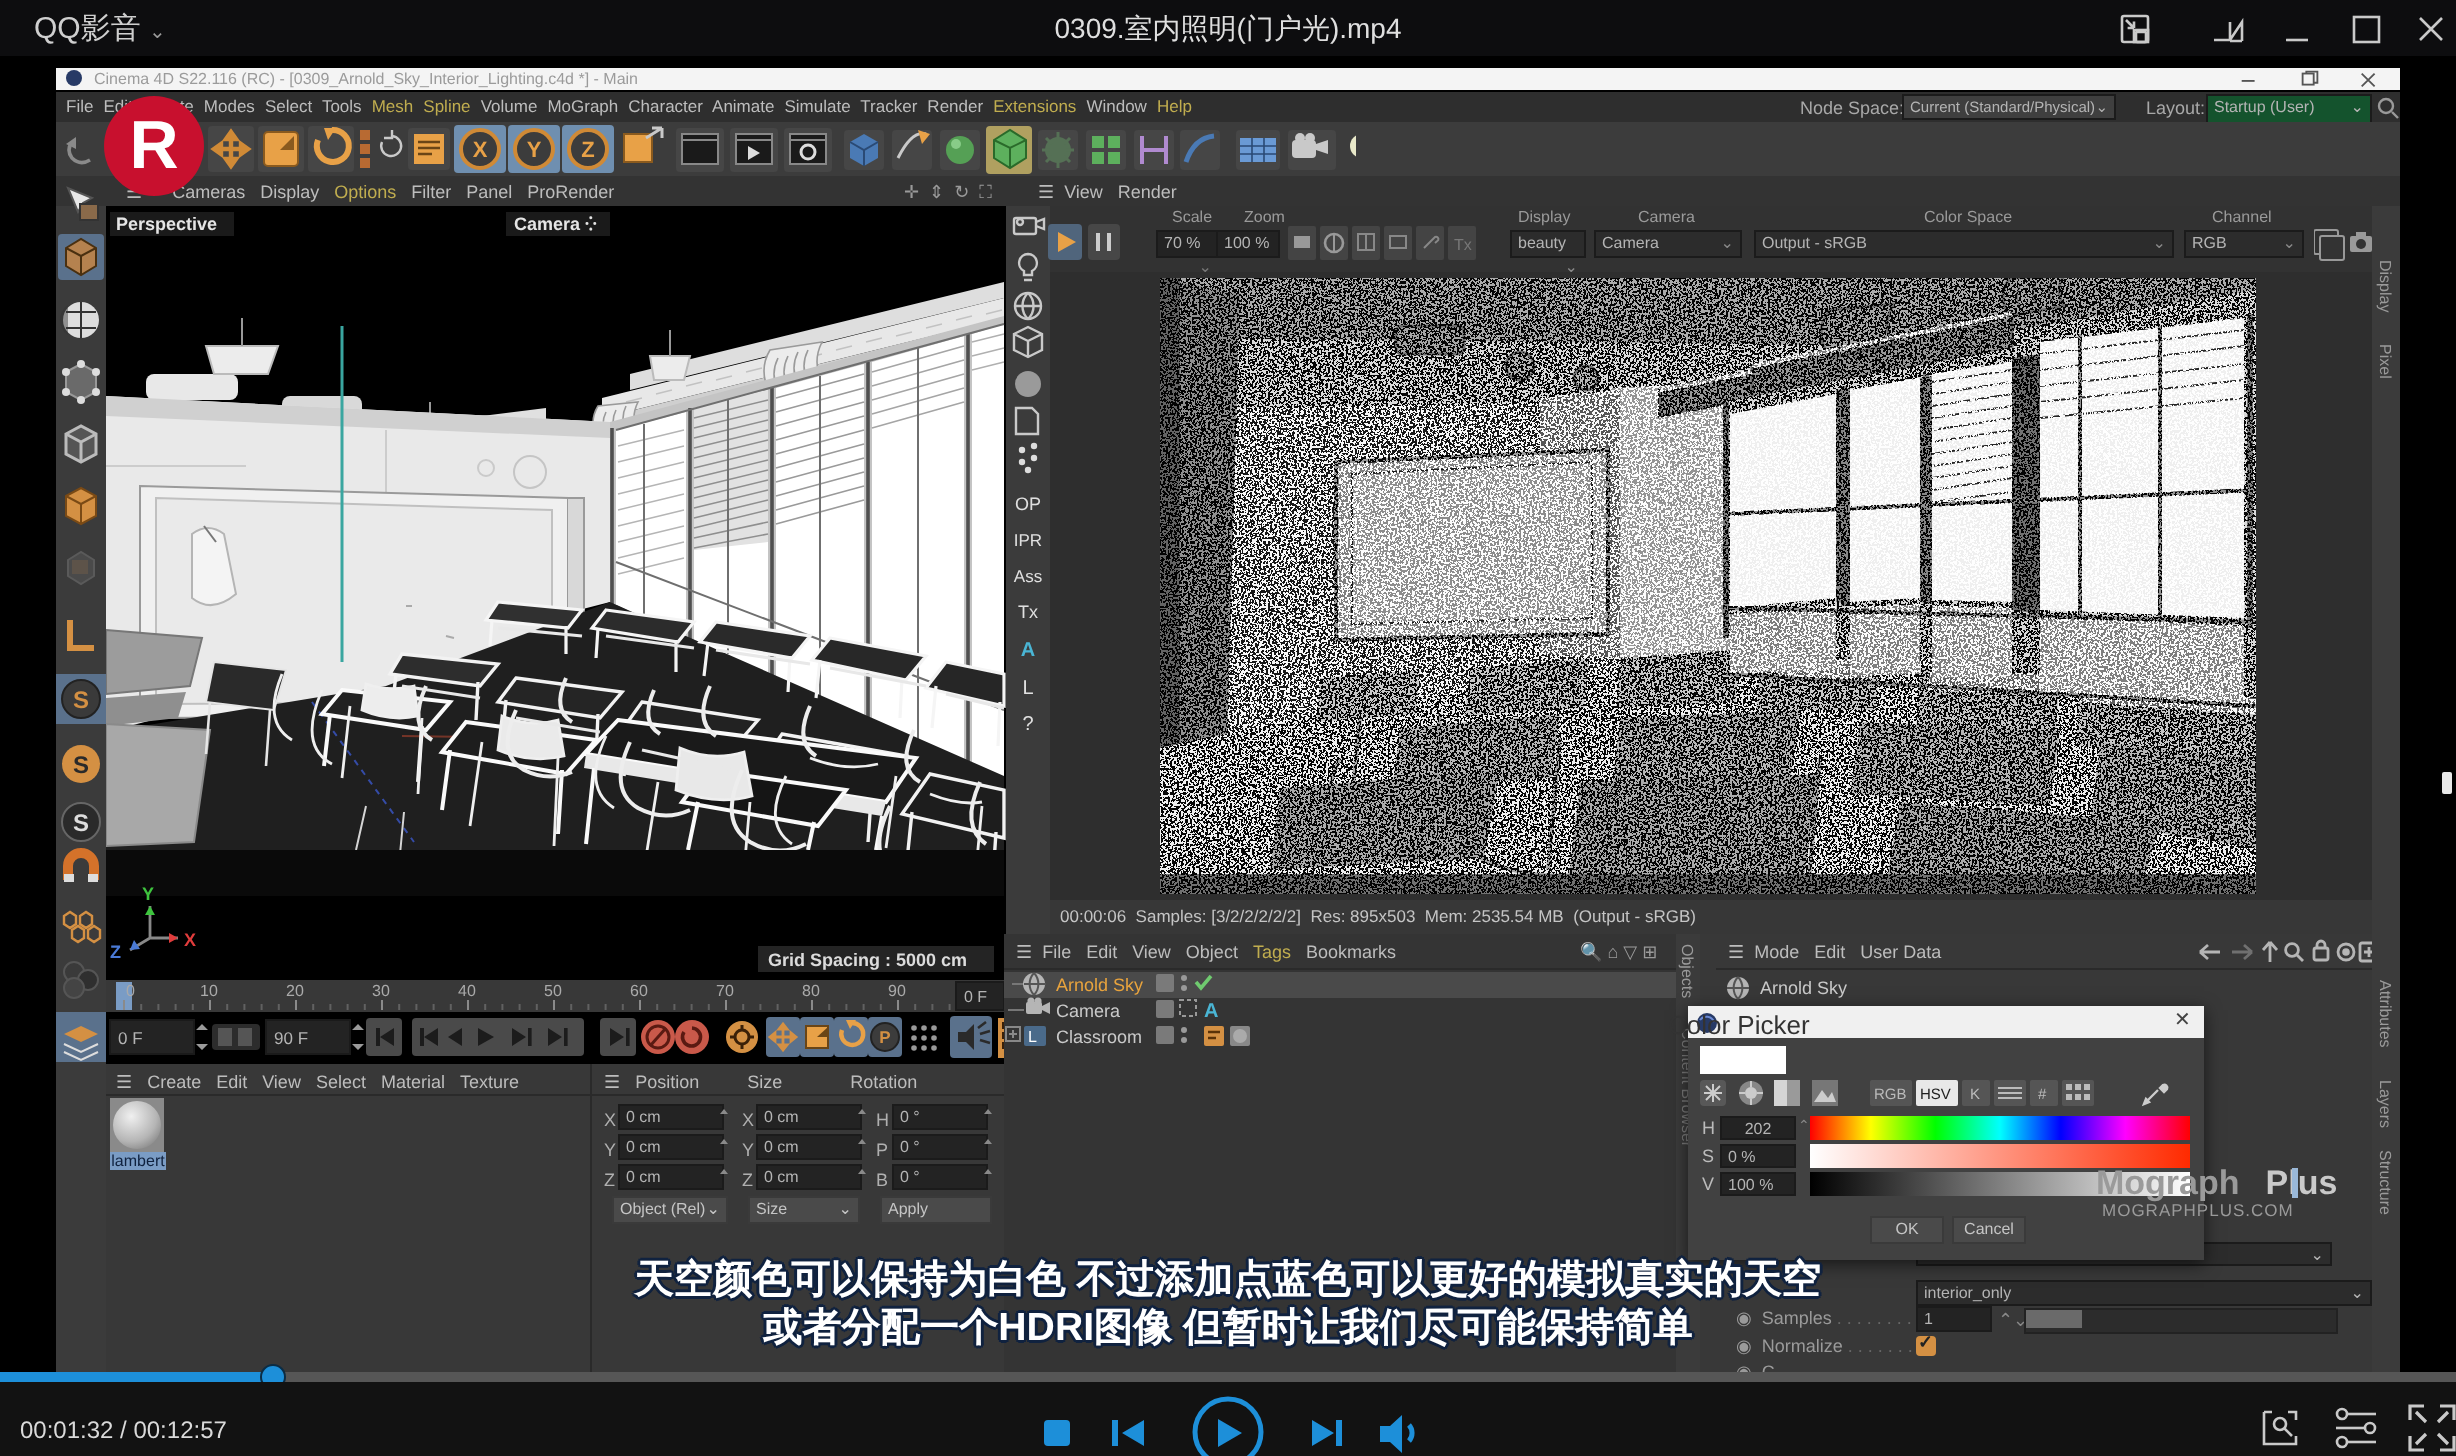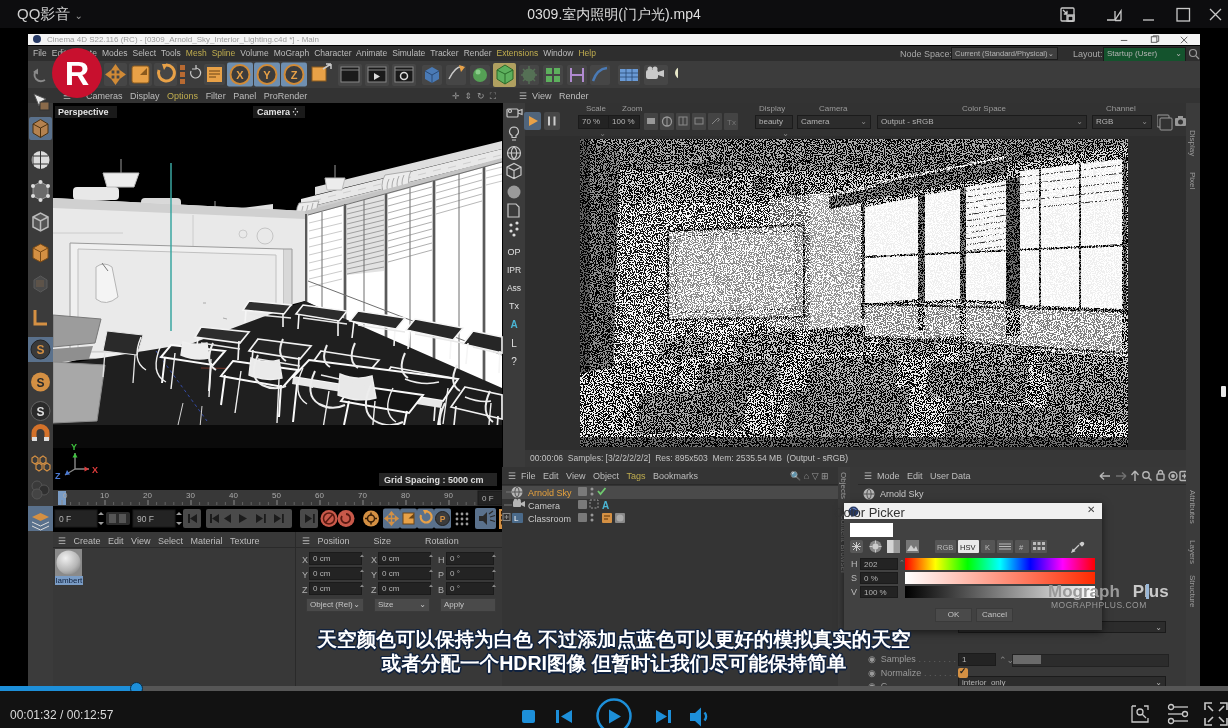--- a/index.html
+++ b/index.html
@@ -849,21 +849,21 @@
   <div class="ab" style="left:858px;top:484px;width:328px;height:1px;background:#2a2a2a;"></div>
   <svg class="ab" style="left:862px;top:487px;" width="16" height="14" viewBox="0 0 16 14">
     <circle cx="7" cy="7" r="5.5" fill="#b5b5b5"></circle>
       <path d="M1.5 7 h11 M7 1.5 a8 8 0 0 0 0 11 M7 1.5 a8 8 0 0 1 0 11" stroke="#555" fill="none"></path>
   </svg>
   <div class="ab menu tx" style="left:880px;top:489px;color:#c9c9c9;">Arnold Sky</div>
 
   <div class="ab field tx" style="left:958px;top:621px;width:208px;height:12px;background:#2c2c2c;">
       <span style="float:right;">⌄</span>
     </div>
-  <div class="ab field tx" style="left:958px;top:676px;width:208px;height:13px;background:#2c2c2c;">interior_only<span style="float:right;">⌄</span></div>
+  <div class="ab field tx" style="left:958px;top:640px;width:228px;height:13px;background:#2c2c2c;">interior_only<span style="float:right;">⌄</span></div>
   <div class="ab menu tx" style="left:868px;top:654px;color:#9a9a9a;">◉&nbsp;&nbsp;Samples<span style="color:#666;">&nbsp;. . . . . . . . . .</span></div>
   <div class="ab field tx" style="left:958px;top:653px;width:38px;height:13px;">1</div>
   <div class="ab menu tx" style="left:999px;top:655px;color:#888;">⌃⌄</div>
   <div class="ab" style="left:1012px;top:654px;width:155px;height:11px;background:#2c2c2c;border:1px solid #222;"></div>
   <div class="ab" style="left:1013px;top:655px;width:28px;height:9px;background:#6a6a6a;"></div>
   <div class="ab menu tx" style="left:868px;top:668px;color:#9a9a9a;">◉&nbsp;&nbsp;Normalize<span style="color:#666;">&nbsp;. . . . . . . . .</span></div>
   <div class="ab" style="left:958px;top:668px;width:10px;height:10px;background:#d49043;border-radius:2px;"></div>
   <div class="ab tx" style="left:959px;top:666px;font-size:9px;color:#222;font-weight:bold;">✓</div>
   <div class="ab menu tx" style="left:868px;top:681px;color:#9a9a9a;">◉&nbsp;&nbsp;C</div>
 
@@ -930,21 +930,21 @@
             <rect x="2" y="7" width="3" height="3"></rect>
             <rect x="6.5" y="7" width="3" height="3"></rect>
             <rect x="11" y="7" width="3" height="3"></rect>
           </g>
         </g>
       <path d="M223 11 l6 -6 M230 4 l1.5 -1.5 a1.5 1.5 0 0 1 2 2 L232 6 z M222 12 l1 -2.5 1.5 1.5 z" stroke="#ccc" fill="#ccc" stroke-width="1.2"></path>
     </g>
   </svg>
 
   <div class="ab menu tx" style="left:851px;top:559px;color:#bbb;">H</div>
-  <div class="ab field tx" style="left:860px;top:558px;width:38px;height:12px;">202</div>
+  <div class="ab field tx" style="left:860px;top:558px;width:38px;height:12px;text-align:center;">202</div>
   <div class="ab menu tx" style="left:899px;top:559px;color:#888;font-size:7px;">⌃<br></div>
   <div class="ab" style="left:905px;top:558px;width:190px;height:12px;background:linear-gradient(90deg,#f00 0%,#ff0 16%,#0f0 33%,#0ff 50%,#00f 66%,#f0f 83%,#f00 100%);"></div>
   <div class="ab menu tx" style="left:851px;top:573px;color:#bbb;">S</div>
   <div class="ab field tx" style="left:860px;top:572px;width:38px;height:12px;">0 %</div>
   <div class="ab" style="left:905px;top:572px;width:190px;height:12px;background:linear-gradient(90deg,#ffffff,#ff2a00);"></div>
   <div class="ab menu tx" style="left:851px;top:587px;color:#bbb;">V</div>
   <div class="ab field tx" style="left:860px;top:586px;width:38px;height:12px;">100 %</div>
   <div class="ab" style="left:905px;top:586px;width:190px;height:12px;background:linear-gradient(90deg,#000000,#ffffff);"></div>
 
   <div class="ab field tx" style="left:935px;top:608px;width:37px;height:14px;background:#4a4a4a;border-color:#3a3a3a;text-align:center;color:#c5c5c5;">OK</div>

